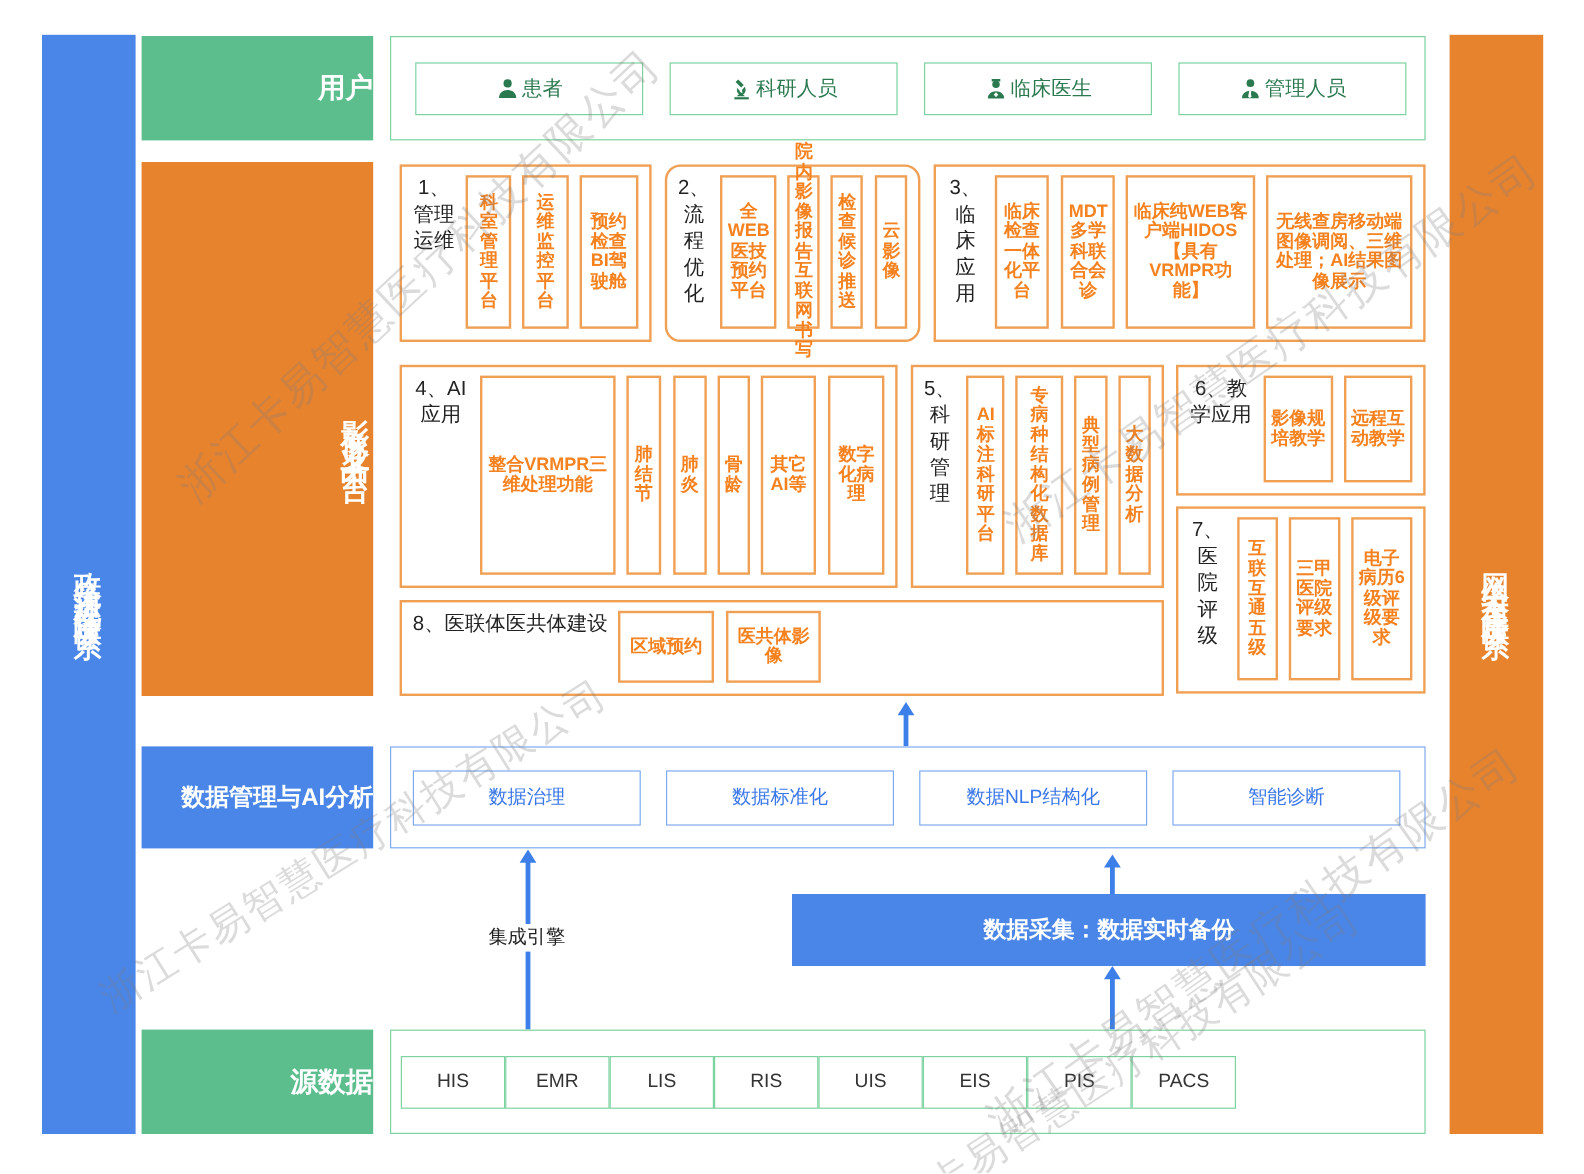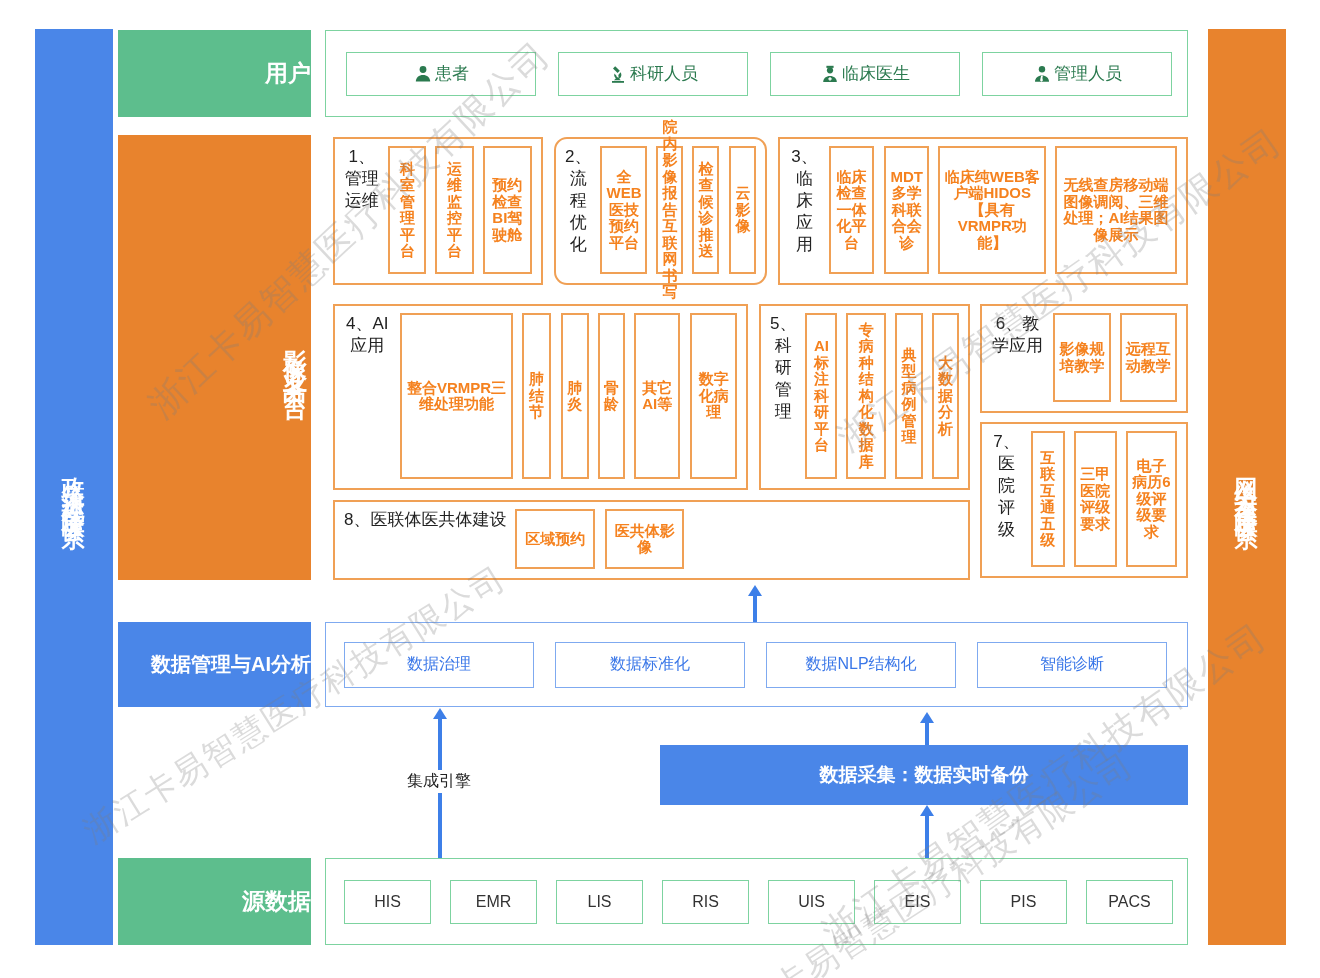--- a/index.html
+++ b/index.html
@@ -239,21 +239,21 @@
   <div class="aline" style="left:925px;top:722px;height:23px;"></div>
   <div class="dc-box">
     <span>数据采集：数据实时备份</span>
   </div>
   <div class="ahead" style="left:920px;top:805px;"></div>
   <div class="aline" style="left:925px;top:815px;height:43px;"></div>
 
   <div class="rowlabel green" style="top:858px;height:87px;">
     <span>源数据</span>
   </div>
-  <div class="hcontainer green-b" style="top:858px;height:87px;padding-left:18px;gap:19px;">
+  <div class="hcontainer green-b" style="top:858px;height:87px;padding-left:8px;">
     <div class="src-box">HIS</div>
     <div class="src-box">EMR</div>
     <div class="src-box">LIS</div>
     <div class="src-box">RIS</div>
     <div class="src-box">UIS</div>
     <div class="src-box">EIS</div>
     <div class="src-box">PIS</div>
     <div class="src-box">PACS</div>
   </div>
 

